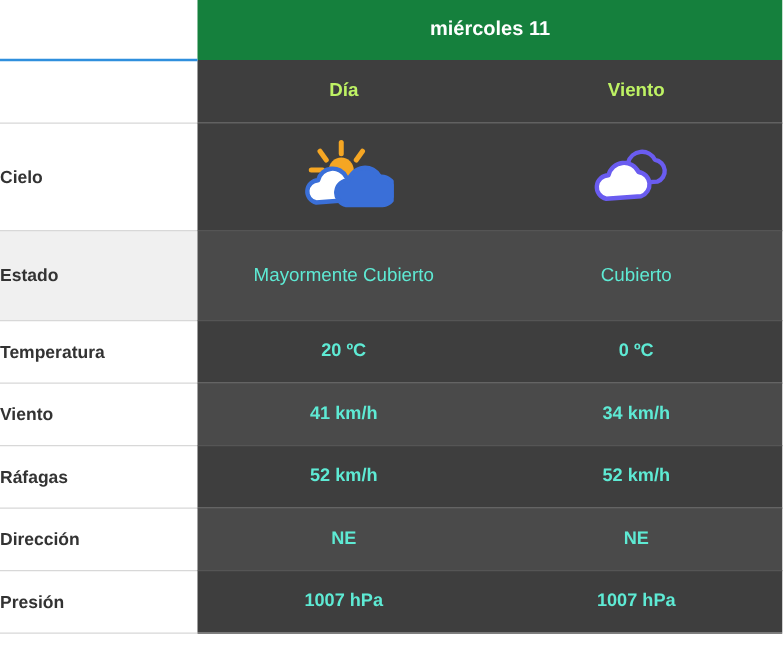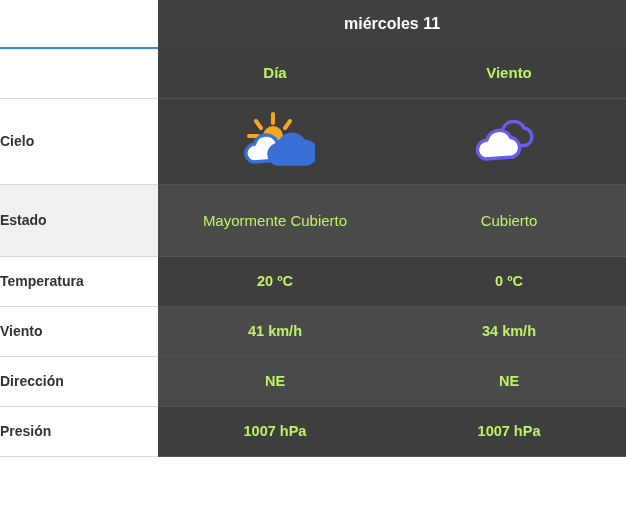--- a/index.html
+++ b/index.html
@@ -30,21 +30,21 @@
   col.day-col { width: 234px; }
   col.night-col { width: 234px; }
 
   
   .header-row { height: 48px; }
   .corner-cell {
     background: #ffffff;
     border-bottom: 2px solid #2f8fdd;
   }
   .day-title-cell {
-    background: #404040;
+    background: #15803d;
     color: #ffffff;
     font-size: 16px;
     font-weight: bold;
     text-align: center;
     vertical-align: middle;
   }
 
   
   .subheader-row { height: 50px; }
   .subheader-label {
@@ -71,21 +71,21 @@
     border-bottom: 1px solid #d8d8d8;
     border-top: 1px solid #d8d8d8;
   }
   .row-label.alt {
     background: #f0f0f0;
   }
 
   
   .value-cell {
     background: #3e3e3e;
-    color: #bef264;
+    color: #5eead4;
     font-size: 14.5px;
     font-weight: bold;
     text-align: center;
     vertical-align: middle;
     border-bottom: 1px solid #555555;
   }
   .value-cell.light {
     background: #4a4a4a;
   }
   .value-cell.plain {
@@ -172,20 +172,25 @@
       <td class="value-cell">20 ºC</td>
       <td class="value-cell">0 ºC</td>
     </tr>
 
     <tr class="data-row">
       <td class="row-label">Viento</td>
       <td class="value-cell light">41 km/h</td>
       <td class="value-cell light">34 km/h</td>
     </tr>
 
+    <tr class="data-row">
+      <td class="row-label">Ráfagas</td>
+      <td class="value-cell">52 km/h</td>
+      <td class="value-cell">52 km/h</td>
+    </tr>
 
     <tr class="data-row">
       <td class="row-label">Dirección</td>
       <td class="value-cell light">NE</td>
       <td class="value-cell light">NE</td>
     </tr>
 
     <tr class="data-row">
       <td class="row-label">Presión</td>
       <td class="value-cell">1007 hPa</td>

